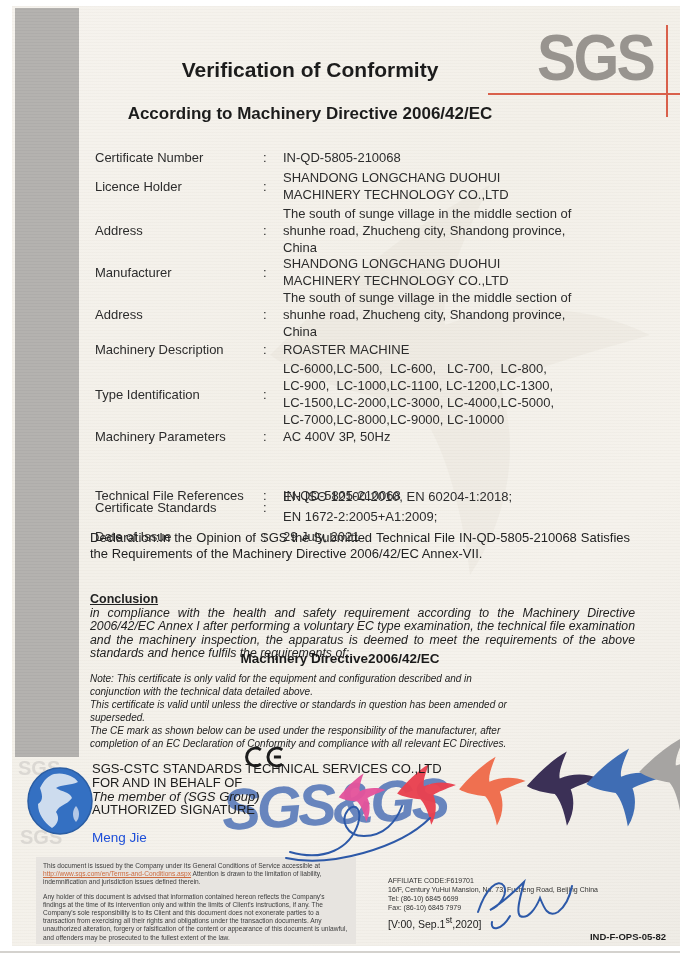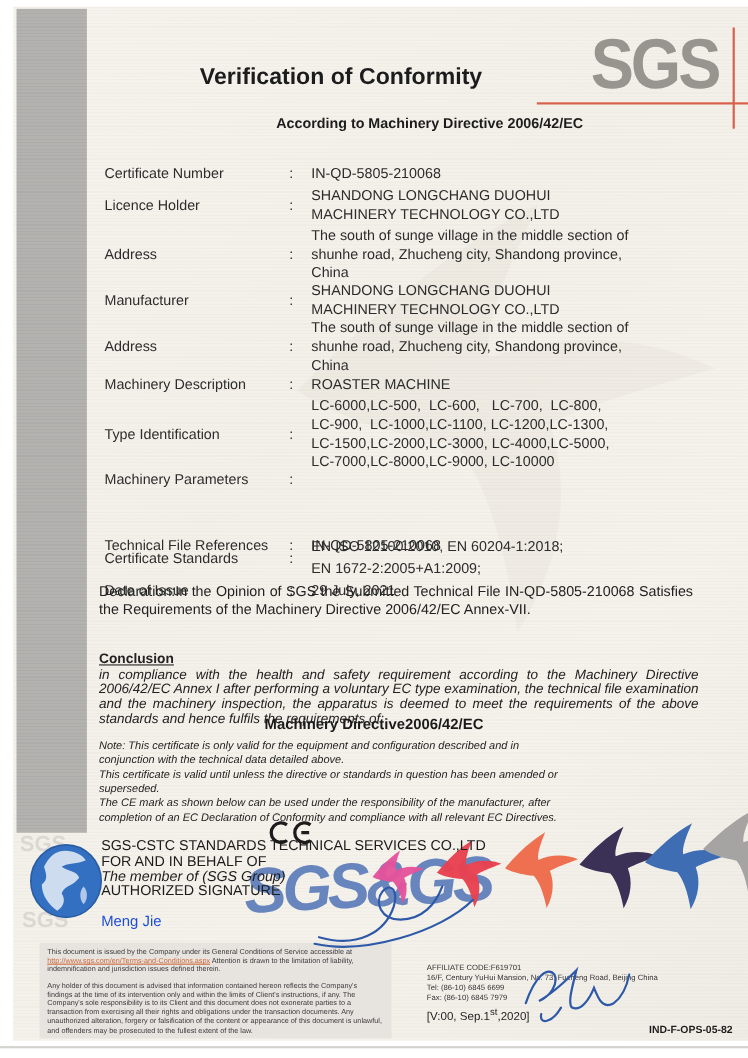--- a/index.html
+++ b/index.html
@@ -19,22 +19,22 @@
   .bg-watermark { position:absolute; left:260px; top:120px; width:420px; height:520px; opacity:0.18; }
 
   .logo { position:absolute; left:537px; top:24px; width:140px; height:72px;
           font-weight:bold; font-size:64px; line-height:68px; color:#98948f;
           letter-spacing:-3px; transform:scaleX(0.92); transform-origin:left; }
   .logo-hline { position:absolute; left:488px; top:93px; width:192px; height:2px; background:#d9604b; }
   .logo-vline { position:absolute; left:666px; top:25px; width:2px; height:92px; background:#d9604b; }
 
   .doc-title { position:absolute; left:90px; top:58px; width:440px; text-align:center;
                font-size:21px; font-weight:bold; color:#1c1c1c; }
-  .doc-subtitle { position:absolute; left:90px; top:104px; width:440px; text-align:right;
-               font-size:13px; font-weight:bold; color:#1c1c1c; }
+  .doc-subtitle { position:absolute; left:90px; top:104px; width:440px; text-align:center;
+               font-size:17px; font-weight:bold; color:#1c1c1c; }
 
   .fields { position:absolute; left:95px; top:0; width:540px; }
   .frow { position:absolute; display:flex; align-items:center; width:540px; color:#2c2c2c; }
   .frow .lbl { width:168px; font-size:13px; flex:none; }
   .frow .col { width:20px; font-size:13px; flex:none; }
   .frow .val { width:350px; font-size:13px; line-height:17px; white-space:pre-wrap; }
   .r1 {top:149px;} .r2 {top:169px;} .r3 {top:205px;} .r4 {top:255px;} .r5 {top:289px;}
   .r6 {top:341px;} .r7 {top:360px;} .r8 {top:428px;} .r9 {top:459px;margin-top:28px;} .r10 {top:487px;} .r11 {top:528px;}
   .r10 .val { line-height:20px; }
 
@@ -135,20 +135,21 @@
         <div class="lbl">Type Identification</div>
         <div class="col">:</div>
         <div class="val">LC-6000,LC-500,  LC-600,   LC-700,  LC-800,
 LC-900,  LC-1000,LC-1100, LC-1200,LC-1300,
 LC-1500,LC-2000,LC-3000, LC-4000,LC-5000,
 LC-7000,LC-8000,LC-9000, LC-10000</div>
       </div>
     <div class="frow r8">
         <div class="lbl">Machinery Parameters</div>
         <div class="col">:</div>
+        <div class="val">AC 400V 3P, 50Hz</div>
       </div>
     <div class="frow r9">
         <div class="lbl">Technical File References</div>
         <div class="col">:</div>
         <div class="val">IN-QD-5805-210068</div>
       </div>
     <div class="frow r10">
         <div class="lbl">Certificate Standards</div>
         <div class="col">:</div>
         <div class="val">EN ISO 12100:2010, EN 60204-1:2018;

